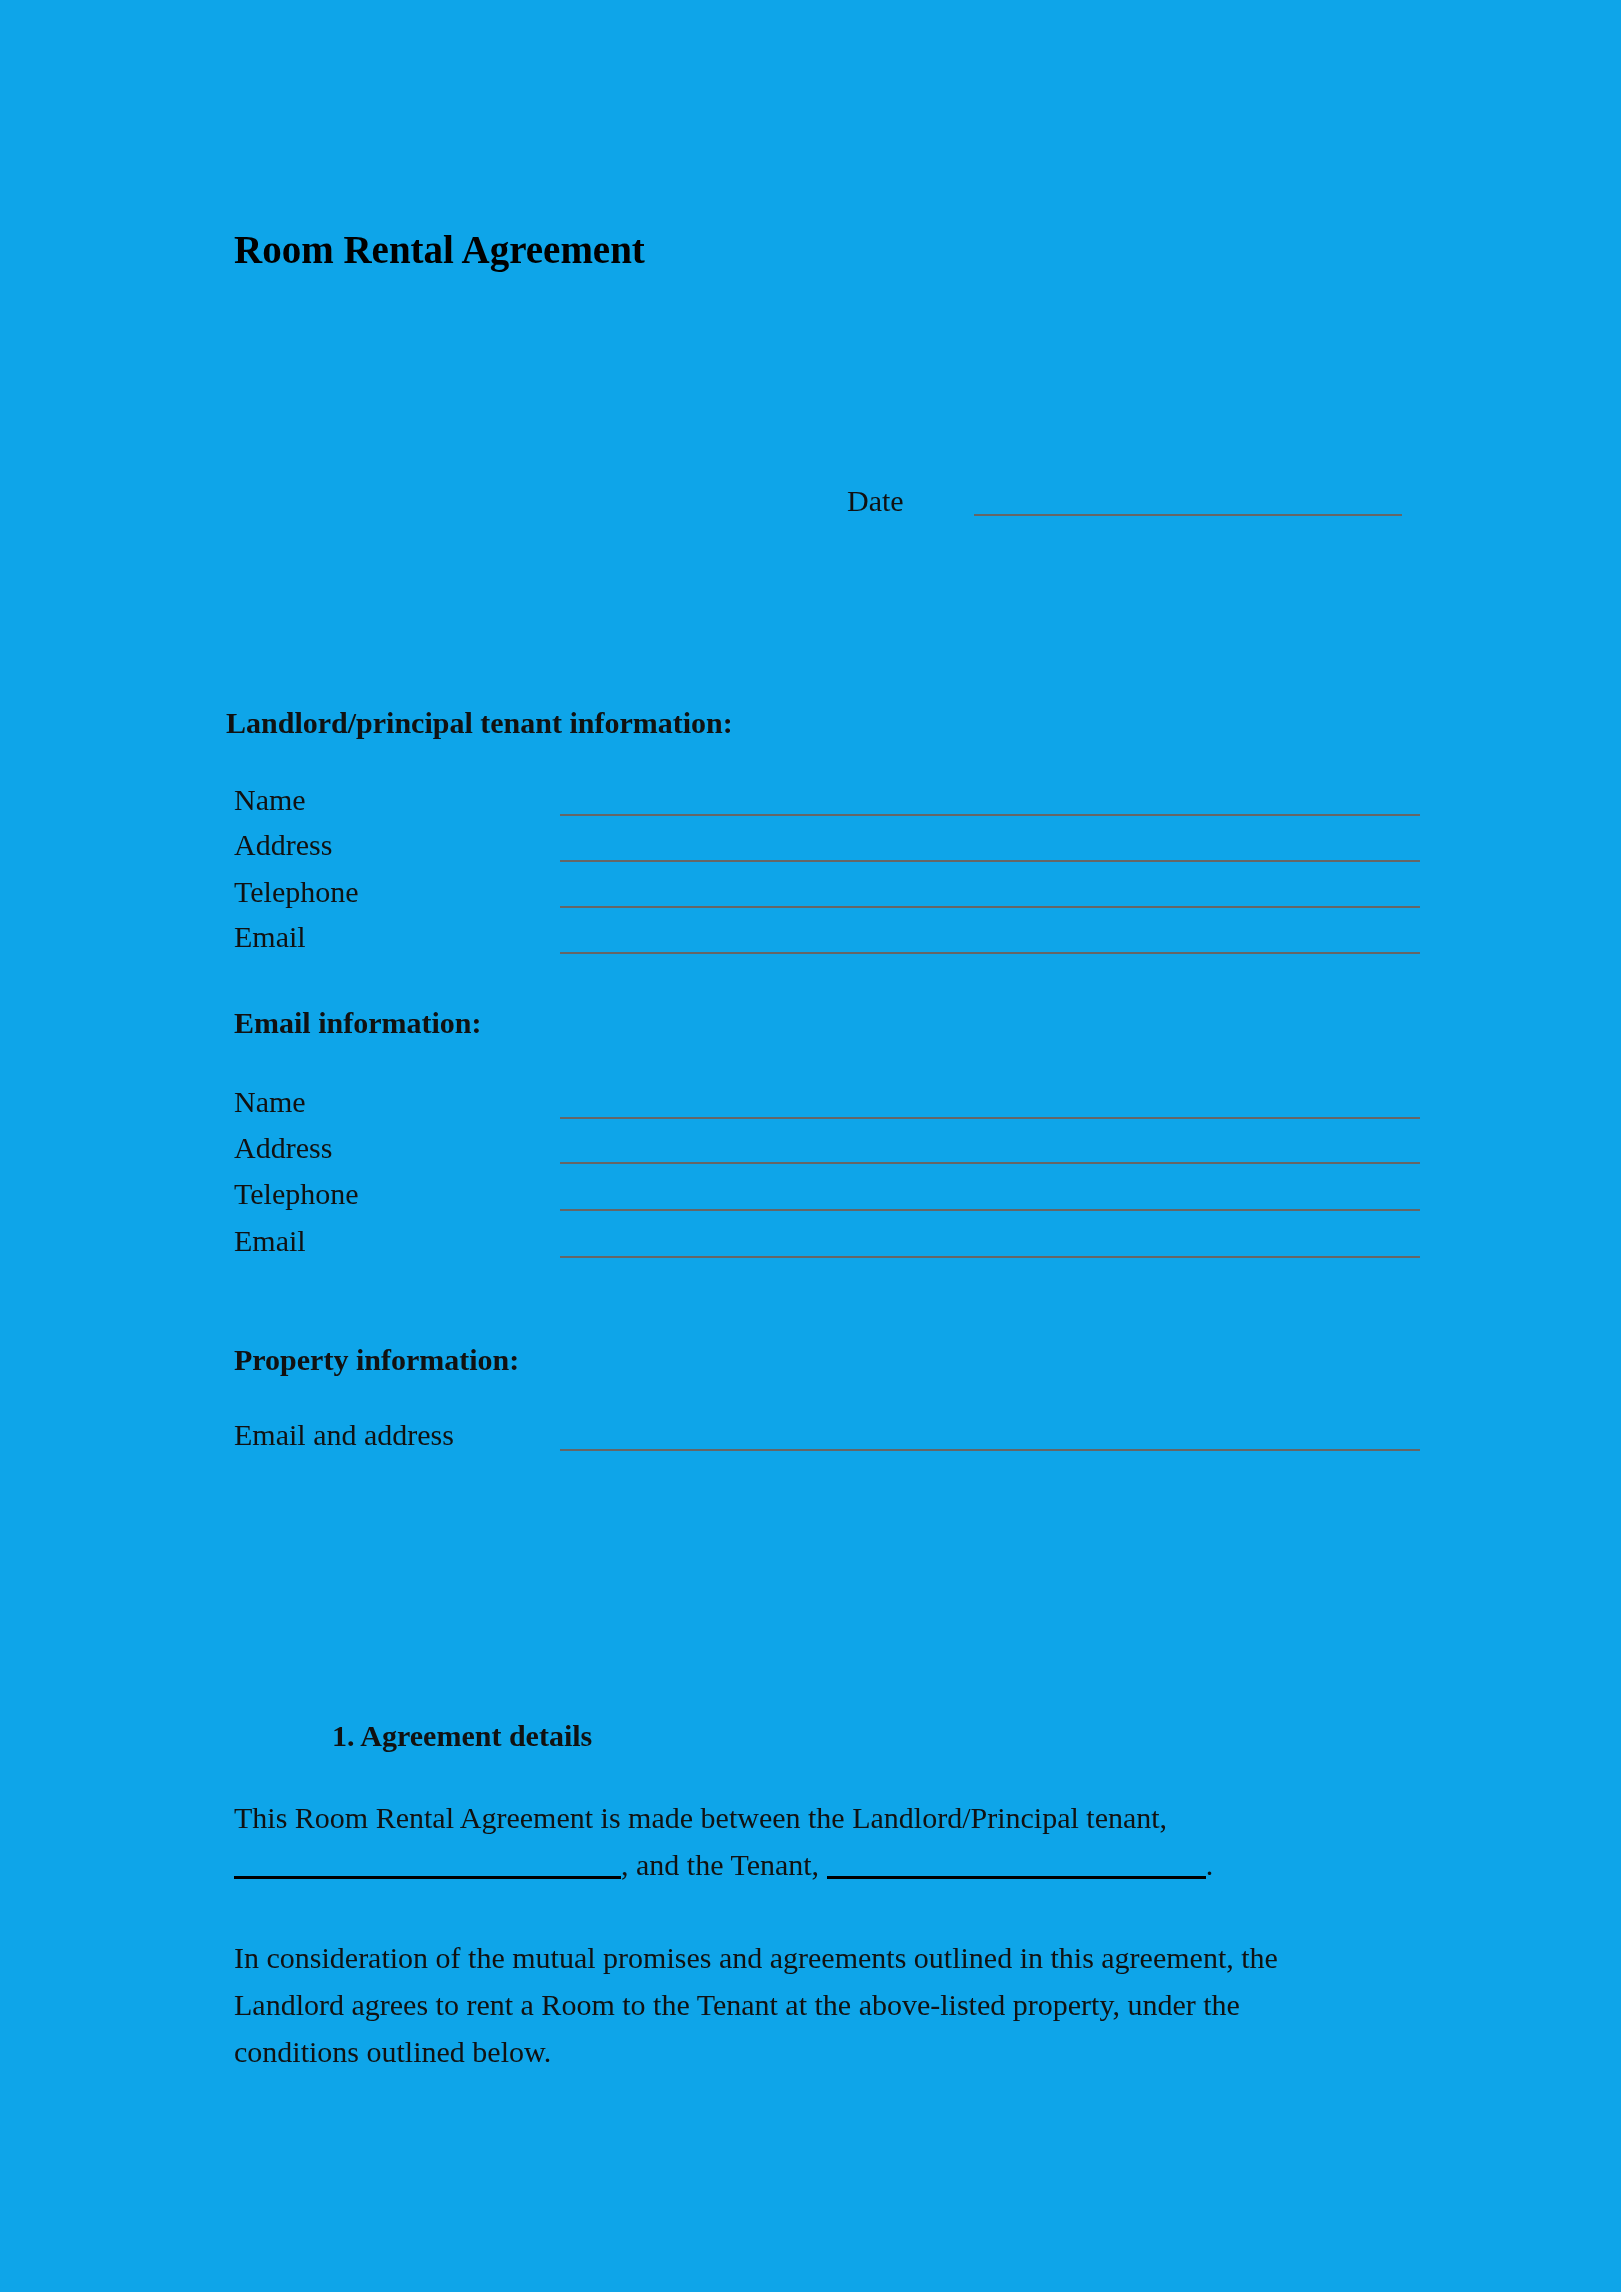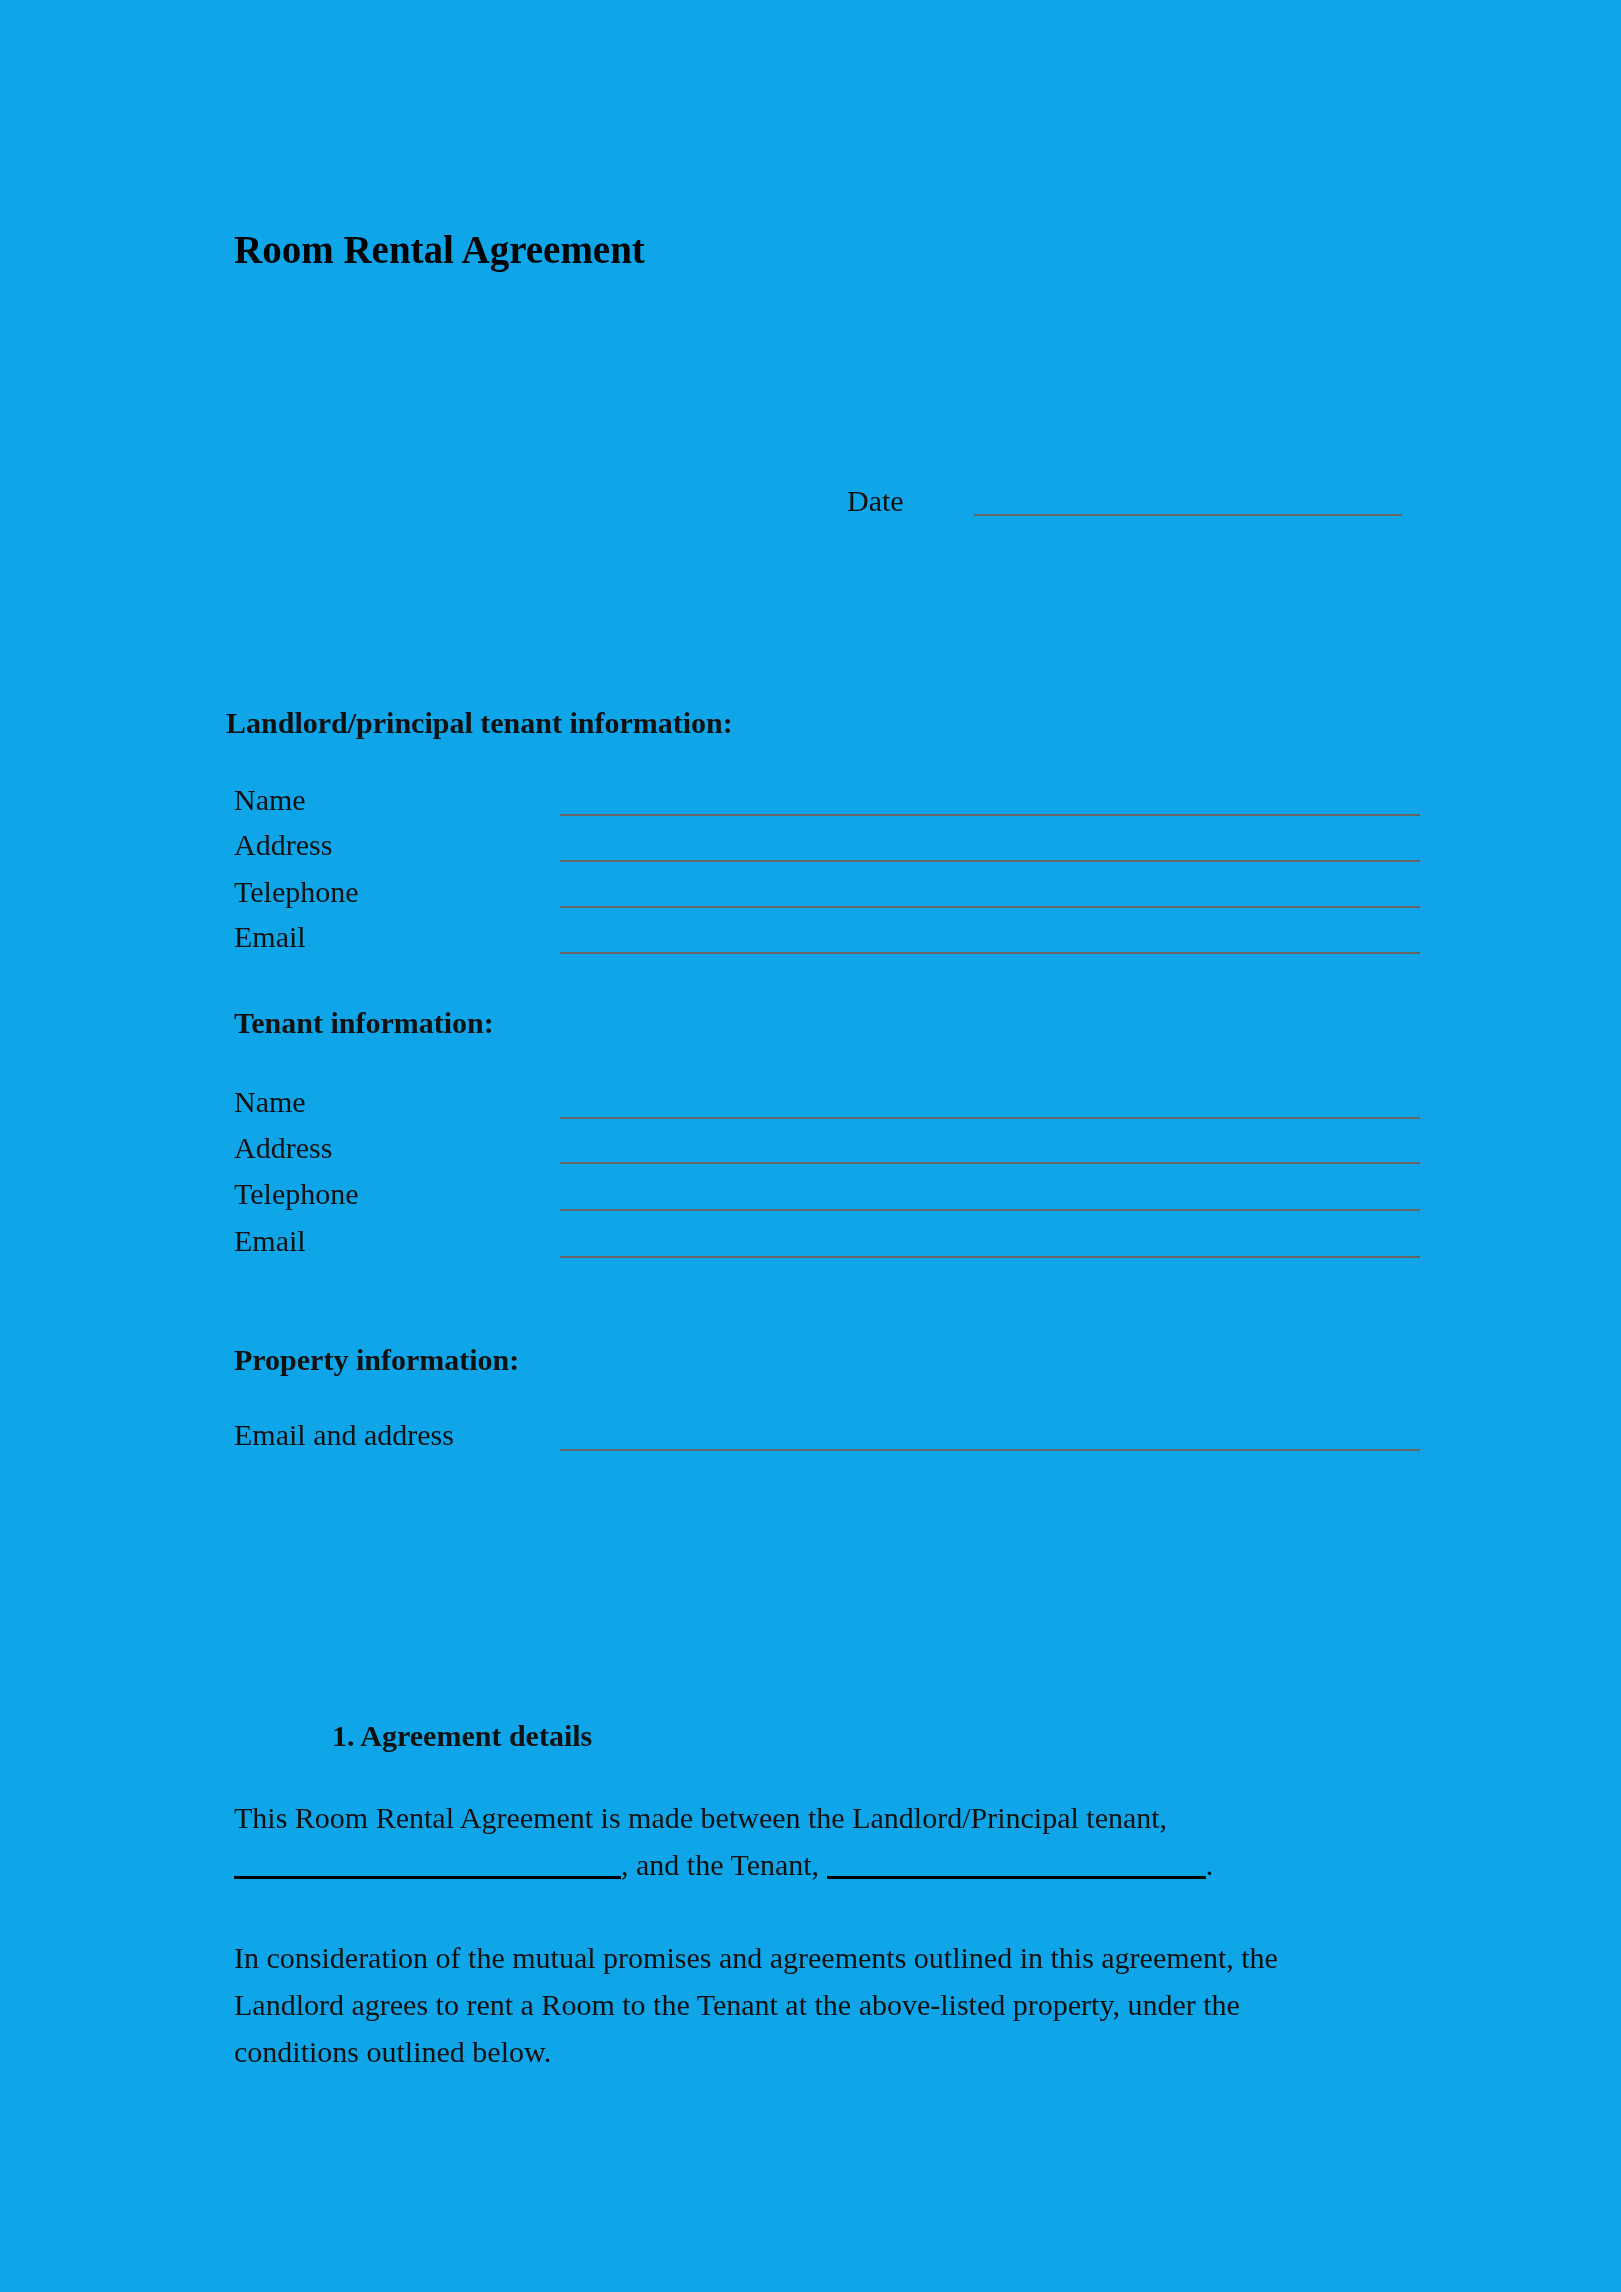--- a/index.html
+++ b/index.html
@@ -83,21 +83,21 @@
 
   <div class="label" style="left:234px; top:830px;">Address</div>
   <div class="rule" style="left:560px; top:860px; width:860px;"></div>
 
   <div class="label" style="left:234px; top:877px;">Telephone</div>
   <div class="rule" style="left:560px; top:906px; width:860px;"></div>
 
   <div class="label" style="left:234px; top:922px;">Email</div>
   <div class="rule" style="left:560px; top:952px; width:860px;"></div>
 
-  <h2 class="heading" style="left:234px; top:1008px;">Tenant information:</h2>
+  <h2 class="heading" style="left:234px; top:1008px;">Email information:</h2>
 
   <div class="label" style="left:234px; top:1087px;">Name</div>
   <div class="rule" style="left:560px; top:1117px; width:860px;"></div>
 
   <div class="label" style="left:234px; top:1133px;">Address</div>
   <div class="rule" style="left:560px; top:1162px; width:860px;"></div>
 
   <div class="label" style="left:234px; top:1179px;">Telephone</div>
   <div class="rule" style="left:560px; top:1209px; width:860px;"></div>
 

